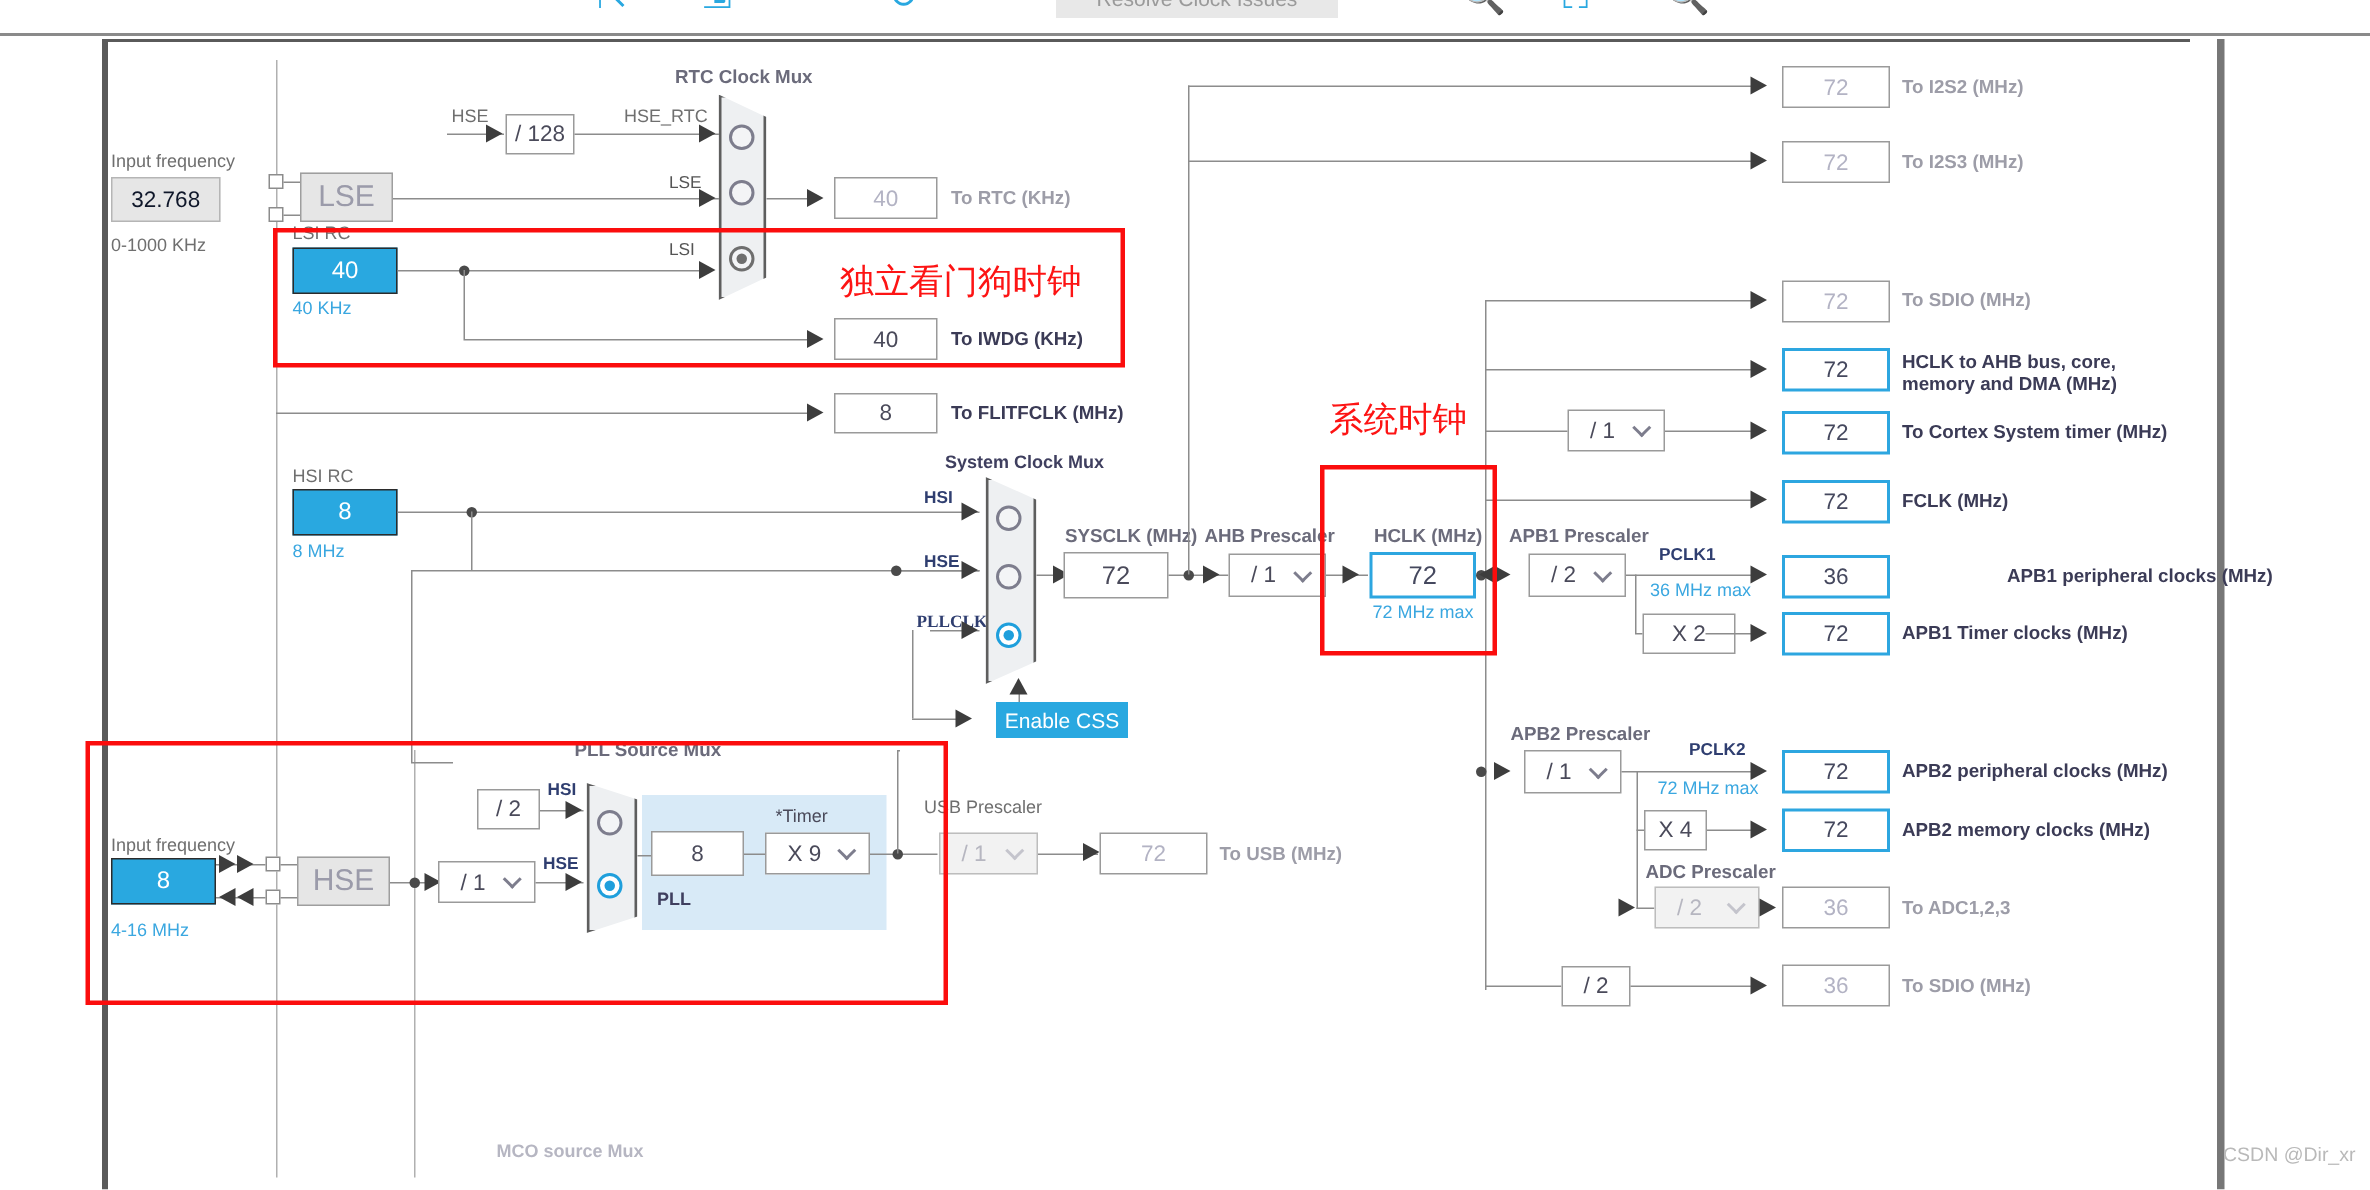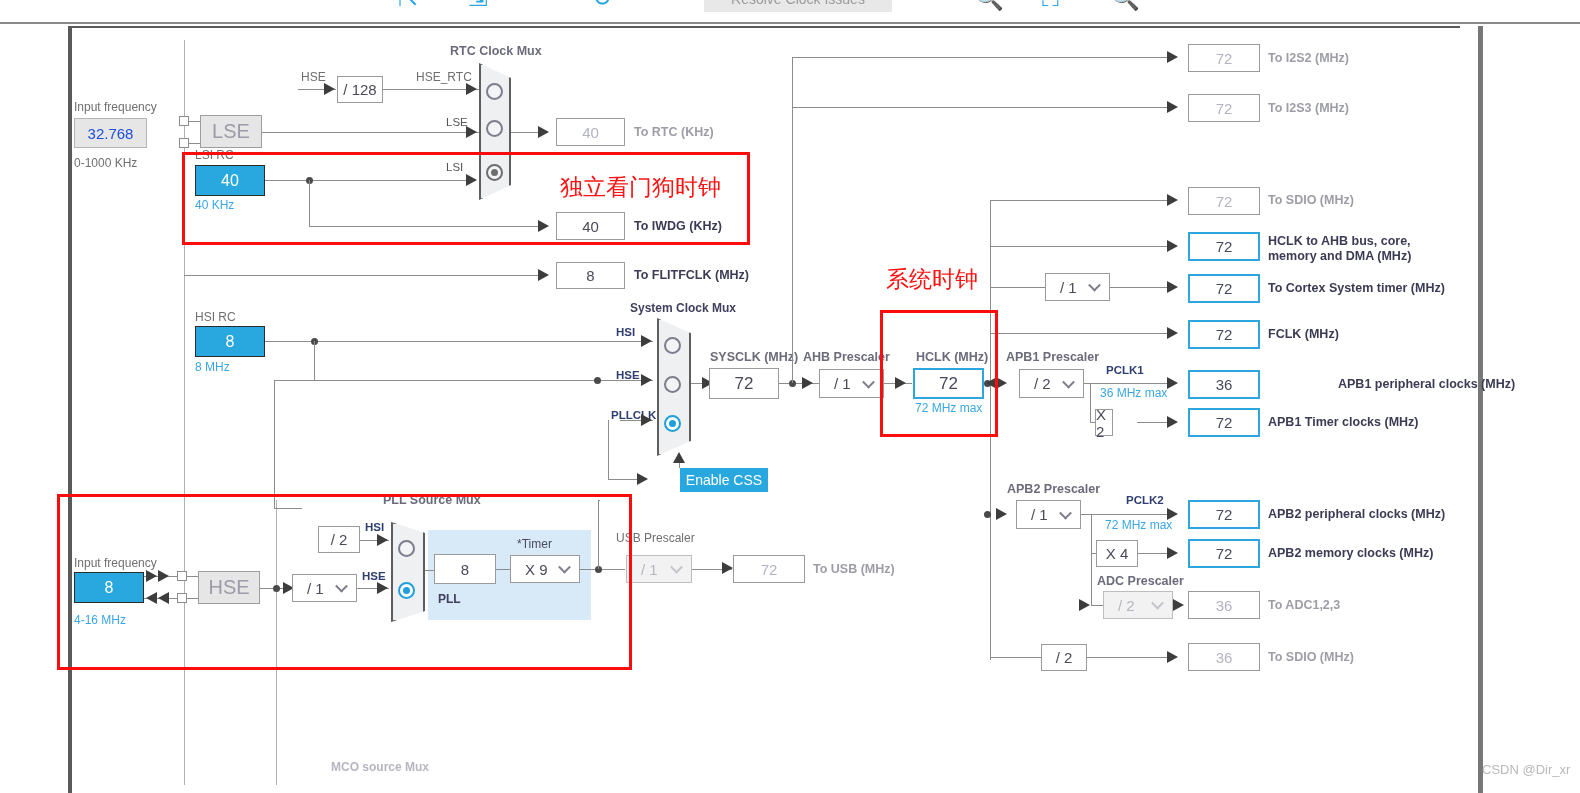--- a/index.html
+++ b/index.html
@@ -54,21 +54,21 @@
   .lbl.outname.dim { color:#9d9da8; font-weight:bold; }
   .lbl.muxpin { color:#555; font-size:11.5px; }
   .lbl.pinblue { color:#2f3e70; font-weight:bold; font-size:11.5px; }
 
   
   .vbox { position:absolute; display:flex; align-items:center; justify-content:center;
      font-size:15px; background:#ffffff; }
   .vbox.grey { border:1px solid #9a9a9a; color:#b3b3c4; }
   .vbox.blue { border:2px solid #2da6e0; color:#45485e; }
   .vbox.cyan { background:#29a8e0; border:1px solid #2b2b2b; color:#ffffff; font-size:16px; }
-  .vbox.disabled { background:#e6e6e6; border:1px solid #b5b5b5; color:#1d4ed8; }
+  .vbox.disabled { background:#e6e6e6; border:1px solid #b5b5b5; color:#0f172a; }
   .vbox.plain { border:1px solid #9a9a9a; color:#4a4a5a; }
 
   .selbox { position:absolute; border:1px solid #9a9a9a; background:#ffffff;
      display:flex; align-items:center; color:#4a4a5a; font-size:15px; padding-left:14px; }
   .selbox.dim { background:#f2f2f2; border-color:#bdbdbd; color:#b6b6c0; }
   .chev { position:absolute; right:10px; top:50%; width:9px; height:9px;
      border-right:2px solid #7d7d8d; border-bottom:2px solid #7d7d8d;
      transform:translateY(-70%) rotate(45deg); }
   .selbox.dim .chev { border-color:#c4c4cc; }
 
@@ -179,36 +179,36 @@
   <div class="dot" style="left:311px; top:338px;"></div>
   <div class="arrow" style="left:641px; top:335px;"></div>
   <div class="wire v" style="left:314px; top:341px; height:39px;"></div>
   <div class="wire h" style="left:274px; top:380px; width:379px;"></div>
   <div class="wire v" style="left:274px; top:380px; height:128px;"></div>
   <div class="wire h" style="left:274px; top:508px; width:28px;"></div>
 
   <div class="lbl dark" style="left:630px; top:301px;">System Clock Mux</div>
   <div class="lbl pinblue" style="left:616px; top:326px;">HSI</div>
   <div class="lbl pinblue" style="left:616px; top:369px;">HSE</div>
-  <div class="lbl pinblue" style="left:611px; top:409px;">PLLCLK</div>
+  <div class="lbl pinblue" style="left:611px; top:409px;font-family:Liberation Serif, serif;">PLLCLK</div>
   <div class="mux" style="left:657px; top:318px; width:34px; height:138px;">
     <div class="body"></div>
     <div class="port" style="left:7px; top:19px;"></div>
     <div class="port" style="left:7px; top:58px;"></div>
     <div class="port on" style="left:7px; top:97px;"></div>
   </div>
   <div class="wire h" style="left:597px; top:380px; width:56px;"></div>
   <div class="dot" style="left:594px; top:377px;"></div>
   <div class="arrow" style="left:641px; top:374px;"></div>
   <div class="wire h" style="left:620px; top:420px; width:33px;"></div>
   <div class="arrow" style="left:641px; top:414px;"></div>
   <div class="wire v" style="left:608px; top:420px; height:59px;"></div>
   <div class="wire h" style="left:608px; top:479px; width:34px;"></div>
   <div class="arrow" style="left:637px; top:473px;"></div>
-  <div class="cssbtn" style="left:680px; top:468px; width:88px; height:24px;">Enable CSS</div>
+  <div class="cssbtn" style="left:664px; top:468px; width:88px; height:24px;">Enable CSS</div>
   <div class="wire v" style="left:679px; top:456px; height:12px;"></div>
   <div class="arrow up" style="left:673px; top:452px;"></div>
 
   <div class="wire h" style="left:691px; top:383px; width:28px;"></div>
   <div class="arrow" style="left:702px; top:377px;"></div>
   <div class="lbl title" style="left:710px; top:350px;">SYSCLK (MHz)</div>
   <div class="vbox plain" style="left:709px; top:368px; width:70px; height:31px; font-size:17px;">72</div>
   <div class="wire h" style="left:779px; top:383px; width:40px;"></div>
   <div class="dot" style="left:789px; top:380px;"></div>
   <div class="arrow" style="left:802px; top:377px;"></div>
@@ -275,21 +275,21 @@
   </div>
   <div class="lbl pinblue" style="left:1106px; top:364px;">PCLK1</div>
   <div class="wire h" style="left:1084px; top:383px; width:88px;"></div>
   <div class="lbl blue" style="left:1100px; top:386px;">36 MHz max</div>
   <div class="arrow" style="left:1167px; top:377px;"></div>
   <div class="vbox blue" style="left:1188px; top:370px; width:72px; height:29px;">36</div>
   <div class="lbl outname" style="left:1338px; top:377px;">APB1 peripheral clocks (MHz)</div>
 
   <div class="wire v" style="left:1090px; top:383px; height:39px;"></div>
   <div class="wire h" style="left:1090px; top:422px; width:12px;"></div>
-  <div class="vbox plain" style="left:1095px; top:409px; width:18px; height:27px;">X 2</div>
+  <div class="vbox plain" style="left:1095px; top:409px; width:62px; height:27px;">X 2</div>
   <div class="wire h" style="left:1137px; top:422px; width:35px;"></div>
   <div class="arrow" style="left:1167px; top:416px;"></div>
   <div class="vbox blue" style="left:1188px; top:408px; width:72px; height:29px;">72</div>
   <div class="lbl outname" style="left:1268px; top:415px;">APB1 Timer clocks (MHz)</div>
 
   <div class="dot" style="left:984px; top:511px;"></div>
   <div class="arrow" style="left:996px; top:508px;"></div>
   <div class="lbl title" style="left:1007px; top:482px;">APB2 Prescaler</div>
   <div class="selbox" style="left:1016px; top:500px; width:65px; height:29px;">
     <span>/ 1</span>

